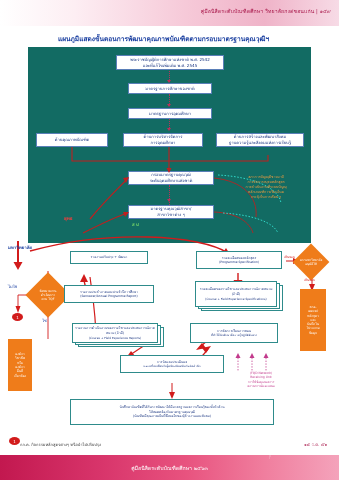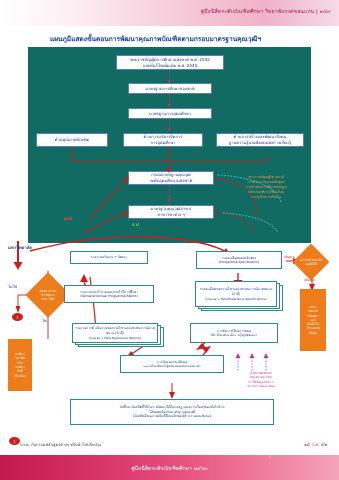--- a/index.html
+++ b/index.html
@@ -6,21 +6,21 @@
   body{width:339px;height:480px;position:relative;overflow:hidden;
        font-family:"DejaVu Sans","Liberation Sans",sans-serif;}
 
   
   #header-band{position:absolute;left:0;top:0;width:339px;height:26px;
       background:linear-gradient(to right,#ffffff 0%,#fdeef3 22%,#f6c9d8 55%,#efb3c8 78%,#f7dbe6 100%);}
   #header-text{position:absolute;right:8px;top:7px;font-size:5.2px;color:#a8174a;
       letter-spacing:.1px;white-space:nowrap;}
 
   
-  #page-title{position:absolute;left:4px;top:33px;width:303px;text-align:center;
+  #page-title{position:absolute;left:12px;top:33px;width:303px;text-align:center;
       font-size:6.6px;font-weight:bold;color:#1a3fa0;white-space:nowrap;}
 
   
   #teal-panel{position:absolute;left:28px;top:47px;width:283px;height:196px;
       background:#126b63;}
   #teal-panel .wbox{position:absolute;background:#ffffff;border:.6px solid #5a7fb8;
       color:#14307d;font-size:4.1px;text-align:center;line-height:1.45;
       display:flex;align-items:center;justify-content:center;padding:1px 2px;
       box-sizing:border-box;}
   #teal-panel .vline{position:absolute;width:0;border-left:1px dotted #b8325a;}

